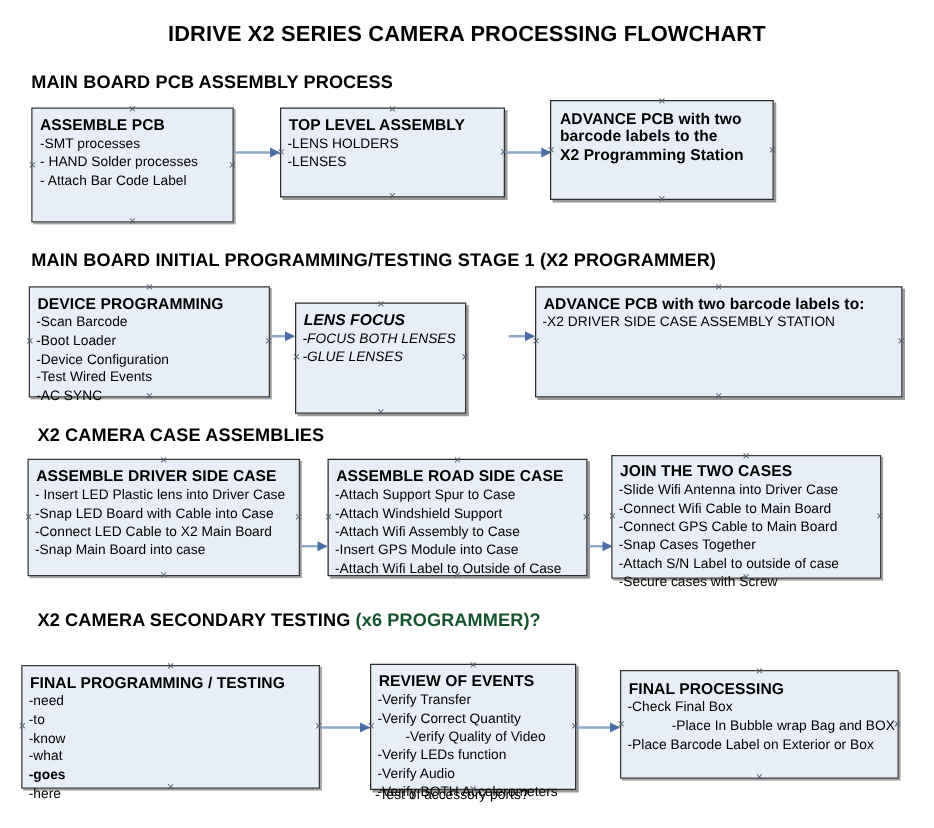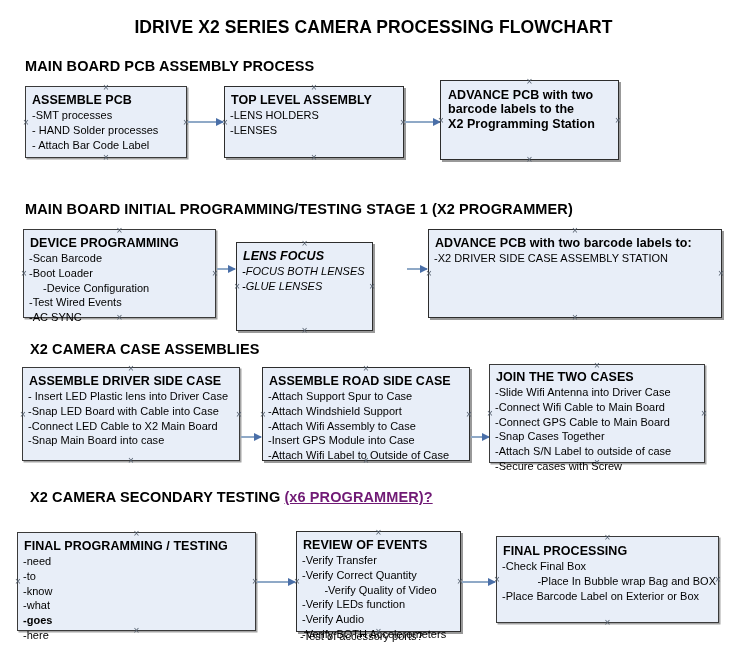--- a/index.html
+++ b/index.html
@@ -32,22 +32,21 @@
     white-space: nowrap;
   }
   .section-title {
     position: absolute;
     font-size: 14.5px;
     font-weight: bold;
     white-space: nowrap;
     letter-spacing: 0.1px;
   }
   .section-title .accent {
-    color: #701a75;
-    text-decoration: underline;
+    color: #14532d;
   }
 
   
   .node {
     position: absolute;
     box-sizing: border-box;
     background: #e8eef8;
     border: 1px solid #3a3a3a;
     box-shadow: 1.5px 1.5px 0 0 rgba(90,90,90,0.55);
     padding: 3px 2px 2px 3px;
@@ -121,21 +120,21 @@
 <body>
 
 <div id="canvas">
 
   <div class="doc-title">IDRIVE X2  SERIES CAMERA PROCESSING FLOWCHART</div>
 
   <div class="section-title" style="left:25px; top:58px;">
     <span>MAIN BOARD PCB ASSEMBLY PROCESS</span>
   </div>
 
-  <div class="node" style="left:25px; top:86px; width:162px; height:72px;">
+  <div class="node" style="left:25px; top:86px; width:162px; height:92px;">
     <div class="node-title" style="margin:3px 0 1px 3px;">ASSEMBLE PCB</div>
     <div class="node-line" style="margin-left:3px;">-SMT processes</div>
     <div class="node-line" style="margin-left:3px;">- HAND Solder processes</div>
     <div class="node-line" style="margin-left:3px;">- Attach Bar Code Label</div>
     <span class="handle" style="left:50%; top:0;"></span>
     <span class="handle" style="left:50%; top:100%;"></span>
     <span class="handle" style="left:0; top:50%;"></span>
     <span class="handle" style="left:100%; top:50%;"></span>
   </div>
 
@@ -170,21 +169,21 @@
   </div>
 
   <div class="section-title" style="left:25px; top:201px;">
     <span>MAIN BOARD INITIAL PROGRAMMING/TESTING STAGE 1 (X2 PROGRAMMER)</span>
   </div>
 
   <div class="node" style="left:23px; top:229px; width:193px; height:89px;">
     <div class="node-title" style="margin:3px 0 1px 3px;">DEVICE PROGRAMMING</div>
     <div class="node-line" style="margin-left:2px;">-Scan Barcode</div>
     <div class="node-line" style="margin-left:2px;">-Boot Loader</div>
-    <div class="node-line" style="margin-left:16px;">-Device Configuration</div>
+    <div class="node-line" style="margin-left:2px;">-Device Configuration</div>
     <div class="node-line" style="margin-left:2px;">-Test Wired Events</div>
     <div class="node-line" style="margin-left:2px;">-AC SYNC</div>
     <span class="handle" style="left:50%; top:0;"></span>
     <span class="handle" style="left:50%; top:100%;"></span>
     <span class="handle" style="left:0; top:50%;"></span>
     <span class="handle" style="left:100%; top:50%;"></span>
   </div>
 
   <div class="conn" style="left:217px; top:268px; width:18px;">
     <span class="head"></span>

